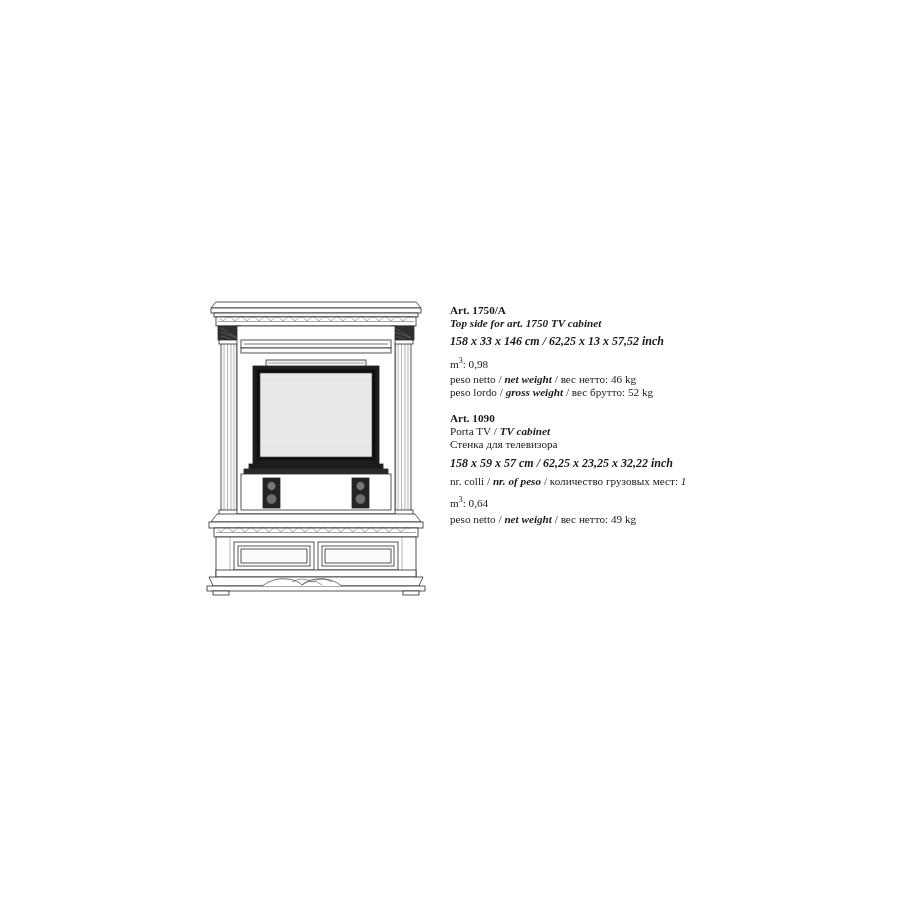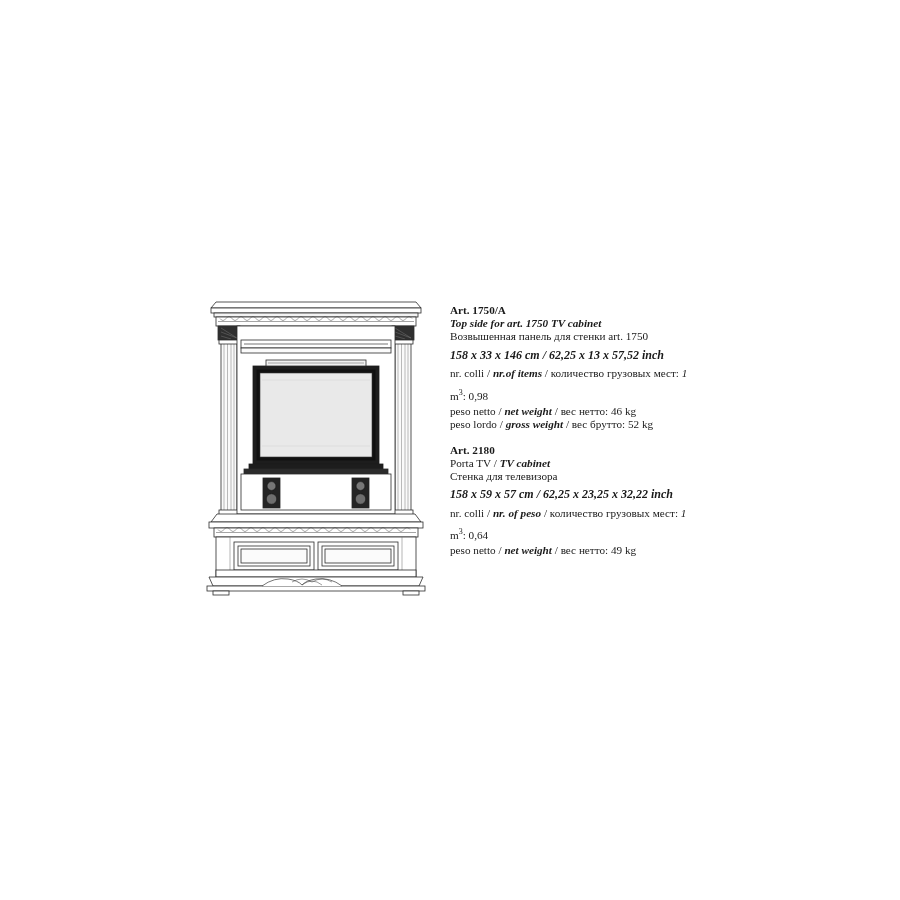--- a/index.html
+++ b/index.html
@@ -171,30 +171,28 @@
         <rect x="203" y="295" width="16" height="4" fill="#ffffff"></rect>
       </g>
     </svg>
   </div>
 
   <div id="spec-column">
 
     <div class="spec-block">
       <div class="art-code">Art. 1750/A</div>
       <div class="spec-line bi">Top side for art. 1750 TV cabinet</div>
-      <div class="spec-line">Возвышенная панель для стенки art. 1750</div>
       <div class="dims">158 x 33 x 146 cm / 62,25 x 13 x 57,52 inch</div>
-      <div class="spec-line colli"><span>nr. colli / </span><span class="bi">nr.of items</span><span> / количество грузовых мест: </span><span class="it">1</span></div>
       <div class="spec-line m3"><span>m</span><span class="sup">3</span><span>: 0,98</span></div>
       <div class="spec-line"><span>peso netto / </span><span class="bi">net weight</span><span> / вес нетто: 46 kg</span></div>
       <div class="spec-line"><span>peso lordo / </span><span class="bi">gross weight</span><span> / вес брутто: 52 kg</span></div>
     </div>
 
     <div class="spec-block">
-      <div class="art-code">Art. 2180</div>
+      <div class="art-code">Art. 1090</div>
       <div class="spec-line"><span>Porta TV / </span><span class="bi">TV cabinet</span></div>
       <div class="spec-line">Стенка  для телевизора</div>
       <div class="dims">158 x 59 x 57 cm / 62,25 x 23,25 x 32,22 inch</div>
       <div class="spec-line colli"><span>nr. colli / </span><span class="bi">nr. of peso</span><span> / количество грузовых мест: </span><span class="it">1</span></div>
       <div class="spec-line m3"><span>m</span><span class="sup">3</span><span>: 0,64</span></div>
       <div class="spec-line"><span>peso netto / </span><span class="bi">net weight</span><span> / вес нетто: 49 kg</span></div>
     </div>
 
   </div>
 </div>

